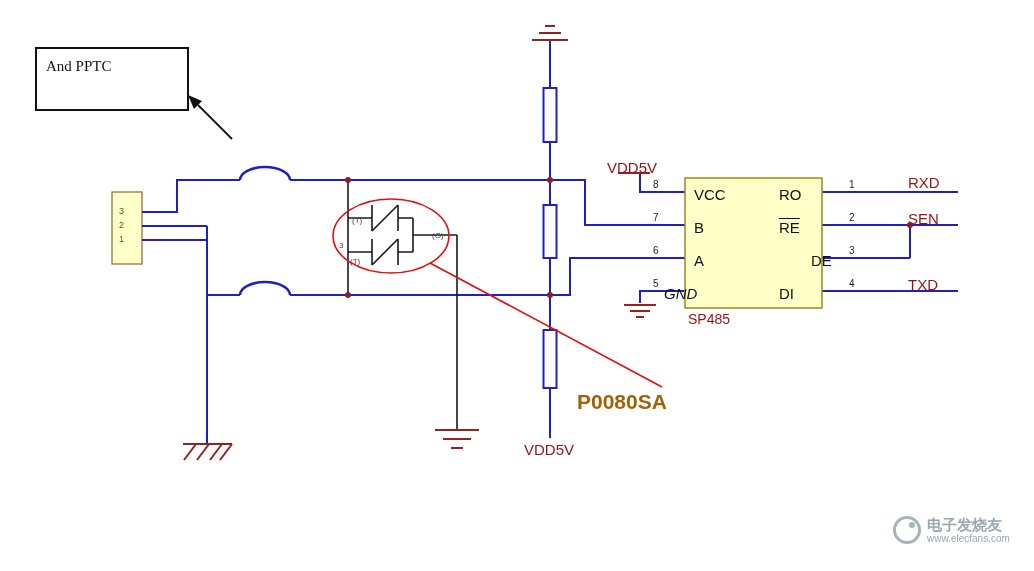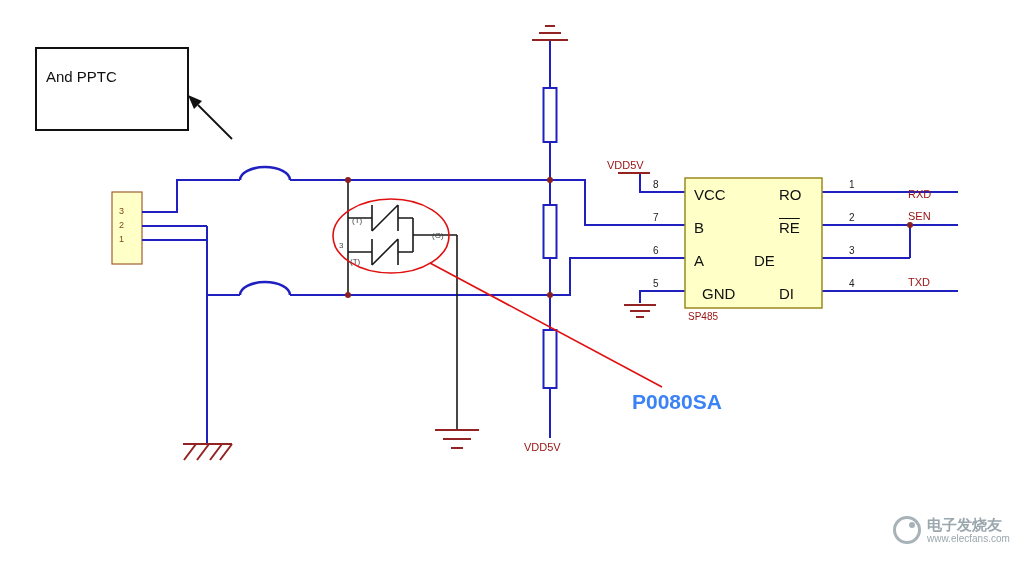--- a/index.html
+++ b/index.html
@@ -1,29 +1,29 @@
 <!DOCTYPE html>
 <html><head>
 <meta charset="utf-8">
 <style>
   html,body{margin:0;padding:0;background:#ffffff;}
   .stage{position:relative;width:1034px;height:571px;background:#ffffff;overflow:hidden;
          font-family:"Liberation Sans",sans-serif;}
   svg{position:absolute;left:0;top:0;}
   .callout{position:absolute;left:35px;top:47px;width:132px;height:46px;
-           border:2px solid #111;background:#fff;padding:17px 9px;
-           font-size:15px;color:#111;line-height:1.4;}
+           border:2px solid #111;background:#fff;padding:7px 9px;
+           font-size:15px;color:#111;line-height:1.4;font-family:Liberation Serif, serif;}
   .pin-num{position:absolute;font-size:10px;color:#222;}
   .conn-pin{position:absolute;font-size:9px;color:#7a4a10;}
   .chip-lbl{position:absolute;font-size:15px;color:#111;}
   .chip-lbl.right{width:36px;}
   .overline{text-decoration:overline;}
-  .red-lbl{position:absolute;font-size:11px;color:#991111;}
+  .red-lbl{position:absolute;font-size:15px;color:#991111;}
   .tiny{position:absolute;font-size:8px;color:#444;}
-  .part-big{position:absolute;left:632px;top:390px;font-size:21px;font-weight:bold;color:#3b82f6;}
+  .part-big{position:absolute;left:577px;top:390px;font-size:21px;font-weight:bold;color:#a16207;}
   .caption{position:absolute;left:357px;top:521px;font-size:17px;color:#111;}
   .watermark{position:absolute;left:893px;top:516px;display:flex;align-items:center;gap:6px;color:#9aa7ae;}
   .wm-logo{width:28px;height:28px;border:3px solid #a7b3b9;border-radius:50%;position:relative;box-sizing:border-box;}
   .wm-logo::after{content:"";position:absolute;right:3px;top:3px;width:6px;height:6px;border-radius:50%;background:#a7b3b9;}
   .wm-txt{display:flex;flex-direction:column;line-height:1.15;}
   .wm-name{font-size:15px;font-weight:bold;}
   .wm-url{font-size:10px;}
 </style>
 </head>
 <body>
@@ -116,35 +116,35 @@
   <span class="red-lbl" style="left:524px;top:441px;">VDD5V</span>
 
   <span class="pin-num" style="left:653px;top:179px;">8</span>
   <span class="pin-num" style="left:653px;top:212px;">7</span>
   <span class="pin-num" style="left:653px;top:245px;">6</span>
   <span class="pin-num" style="left:653px;top:278px;">5</span>
 
   <span class="chip-lbl" style="left:694px;top:186px;">VCC</span>
   <span class="chip-lbl" style="left:694px;top:219px;">B</span>
   <span class="chip-lbl" style="left:694px;top:252px;">A</span>
-  <span class="chip-lbl" style="left:702px;top:285px;">GND</span>
+  <span class="chip-lbl" style="left:664px;top:285px;font-style:italic;">GND</span>
 
   <span class="chip-lbl right" style="left:779px;top:186px;">RO</span>
   <span class="chip-lbl right overline" style="left:779px;top:219px;">RE</span>
-  <span class="chip-lbl right" style="left:754px;top:252px;">DE</span>
+  <span class="chip-lbl right" style="left:811px;top:252px;">DE</span>
   <span class="chip-lbl right" style="left:779px;top:285px;">DI</span>
 
   <span class="pin-num" style="left:849px;top:179px;">1</span>
   <span class="pin-num" style="left:849px;top:212px;">2</span>
   <span class="pin-num" style="left:849px;top:245px;">3</span>
   <span class="pin-num" style="left:849px;top:278px;">4</span>
 
-  <span class="red-lbl" style="left:688px;top:311px;font-size:10px;">SP485</span>
+  <span class="red-lbl" style="left:688px;top:311px;font-size:14px;">SP485</span>
 
-  <span class="red-lbl" style="left:908px;top:188px;">RXD</span>
+  <span class="red-lbl" style="left:908px;top:174px;">RXD</span>
   <span class="red-lbl" style="left:908px;top:210px;text-align:center;">SEN</span>
   <span class="red-lbl" style="left:908px;top:276px;">TXD</span>
 
   <span class="part-big">P0080SA</span>
 
 
   <div class="watermark">
     <span class="wm-logo"></span>
     <span class="wm-txt">
       <span class="wm-name">电子发烧友</span>

